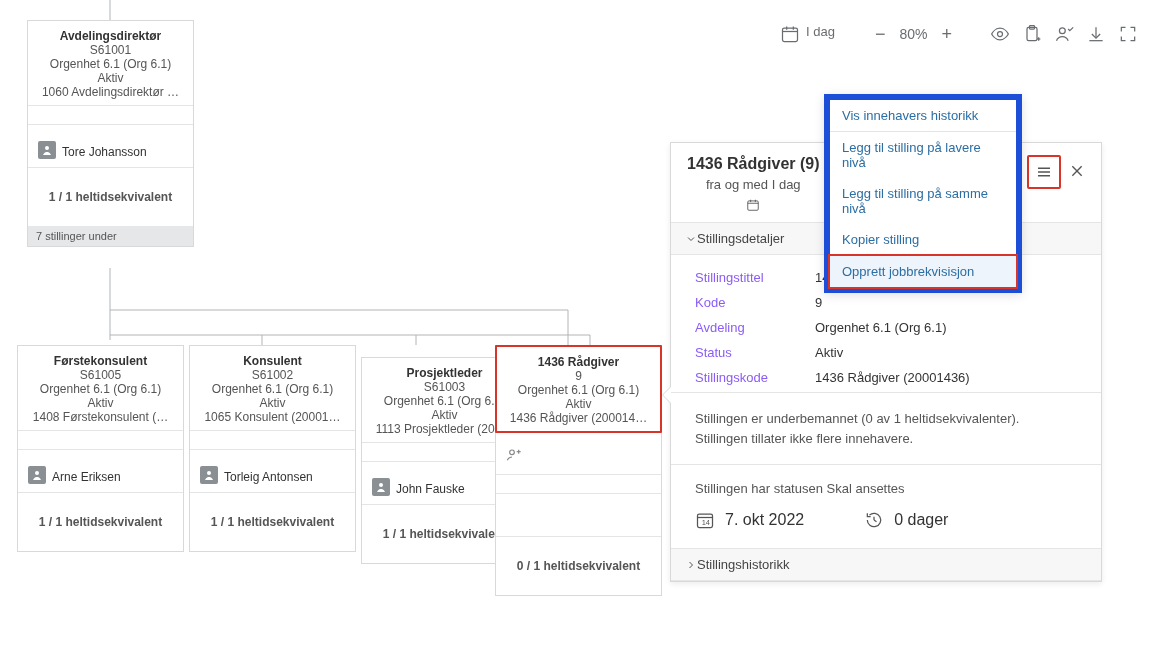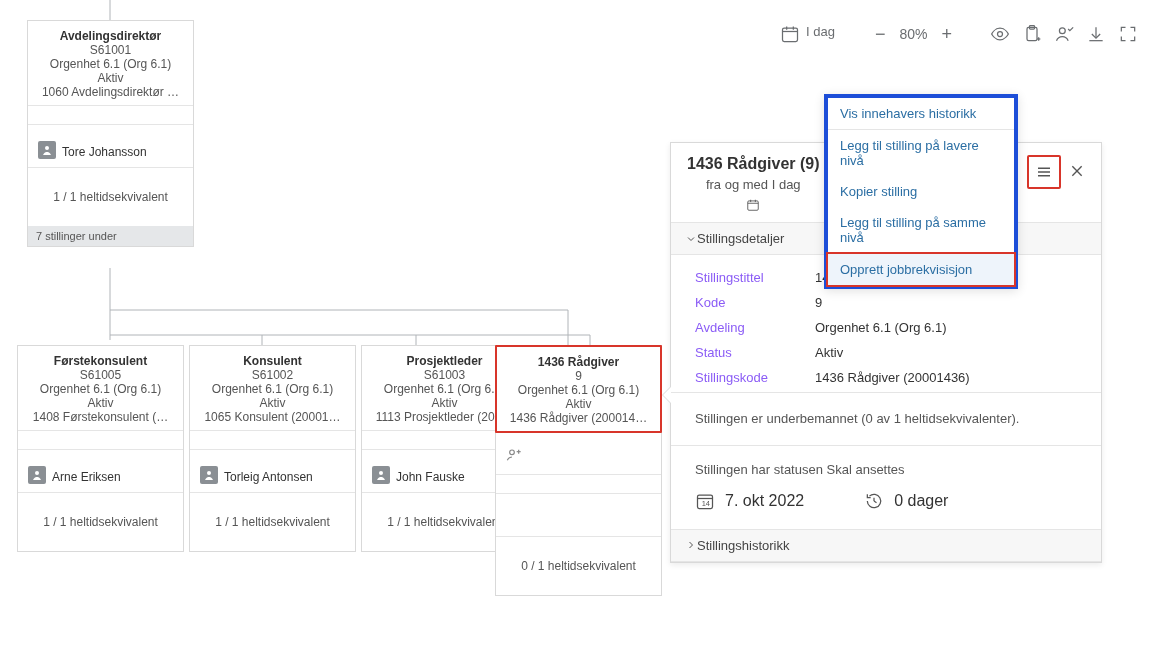--- a/index.html
+++ b/index.html
@@ -79,20 +79,21 @@
   }
   .card .holder .avatar {
     width: 18px; height: 18px; background: #8a8f94; border-radius: 2px;
     display: flex; align-items: center; justify-content: center;
   }
   .card .holder .avatar svg { width: 12px; height: 12px; fill: #fff; stroke: none; }
   .card .fte {
     text-align: center;
     padding: 22px 6px;
     color: #555;
+    font-weight: bold;
   }
   .card .footer {
     background: #e5e7e9;
     padding: 4px 8px;
     font-size: 11px;
     color: #555;
   }
   .card.highlight .head { border: 2px solid #d8352a; border-radius: 1px; margin: -1px; }
 
   
@@ -171,21 +172,21 @@
   .status-row .st { display: flex; align-items: center; gap: 10px; }
   .status-row svg { width: 20px; height: 20px; stroke: #555; fill: none; stroke-width: 1.5;}
 
   
   .menu {
     position: absolute;
     top: 94px;
     left: 824px;
     width: 186px;
     background: #fff;
-    border: 4px solid #1d4ed8;
+    border: 6px solid #1d4ed8;
     box-shadow: 0 2px 10px rgba(0,0,0,.12);
     z-index: 5;
     font-size: 13px;
   }
   .menu .item {
     padding: 8px 12px;
     color: #2b6ea3;
     cursor: pointer;
   }
   .menu .divider { border-top: 1px solid #e5e5e5; margin: 0;}
@@ -336,21 +337,21 @@
         <svg viewBox="0 0 24 24">
           <circle cx="12" cy="8" r="4"></circle>
           <path d="M4 22c2-5 6-6 8-6s6 1 8 6"></path>
         </svg>
       </span>
     <span>Torleig Antonsen</span>
   </div>
   <div class="fte">1 / 1 heltidsekvivalent</div>
 </div>
 
-<div class="card" style="top:345px; left:361px;">
+<div class="card" style="top:357px; left:361px;">
   <div class="head">
     <div class="title">Prosjektleder</div>
     <div class="line">S61003</div>
     <div class="line">Orgenhet 6.1 (Org 6.1)</div>
     <div class="line">Aktiv</div>
     <div class="line">1113 Prosjektleder (200…</div>
   </div>
   <div style="height:18px;"></div>
   <div class="holder">
     <span class="avatar">
@@ -444,20 +445,21 @@
         <span class="value">Aktiv</span>
       </div>
     <div class="row">
         <span class="label">Stillingskode</span>
         <span class="value">1436 Rådgiver (20001436)</span>
       </div>
   </div>
 
   <div class="block">
     <div>Stillingen er underbemannet (0 av 1 heltidsekvivalenter).</div>
+    <div>Stillingen tillater ikke flere innehavere.</div>
   </div>
 
   <div class="block2">
     <div>Stillingen har statusen Skal ansettes</div>
     <div class="status-row">
       <div class="st">
         <svg viewBox="0 0 24 24">
             <rect x="3" y="5" width="18" height="16" rx="2"></rect>
             <line x1="3" y1="9" x2="21" y2="9"></line>
             <text x="8" y="18" font-size="9" fill="#555" stroke="none">14</text>
@@ -481,17 +483,17 @@
         <polyline points="9 6 15 12 9 18"></polyline>
       </svg>
     <span>Stillingshistorikk</span>
   </div>
 </div>
 
 <div class="menu">
   <div class="item">Vis innehavers historikk</div>
   <div class="divider"></div>
   <div class="item">Legg til stilling på lavere nivå</div>
+  <div class="item">Legg til stilling på samme nivå</div>
   <div class="item">Kopier stilling</div>
-  <div class="item">Legg til stilling på samme nivå</div>
   <div class="divider"></div>
   <div class="item highlight">Opprett jobbrekvisisjon</div>
 </div>
 
 </body></html>

